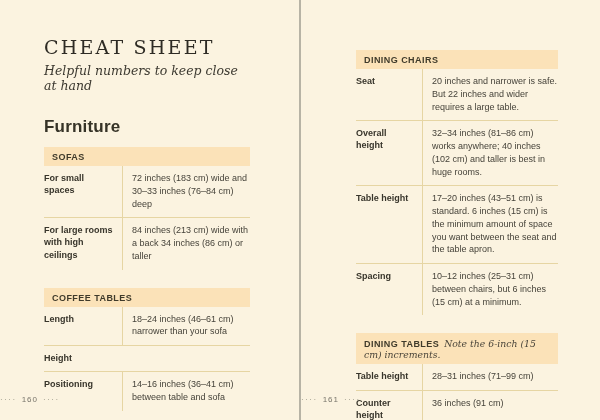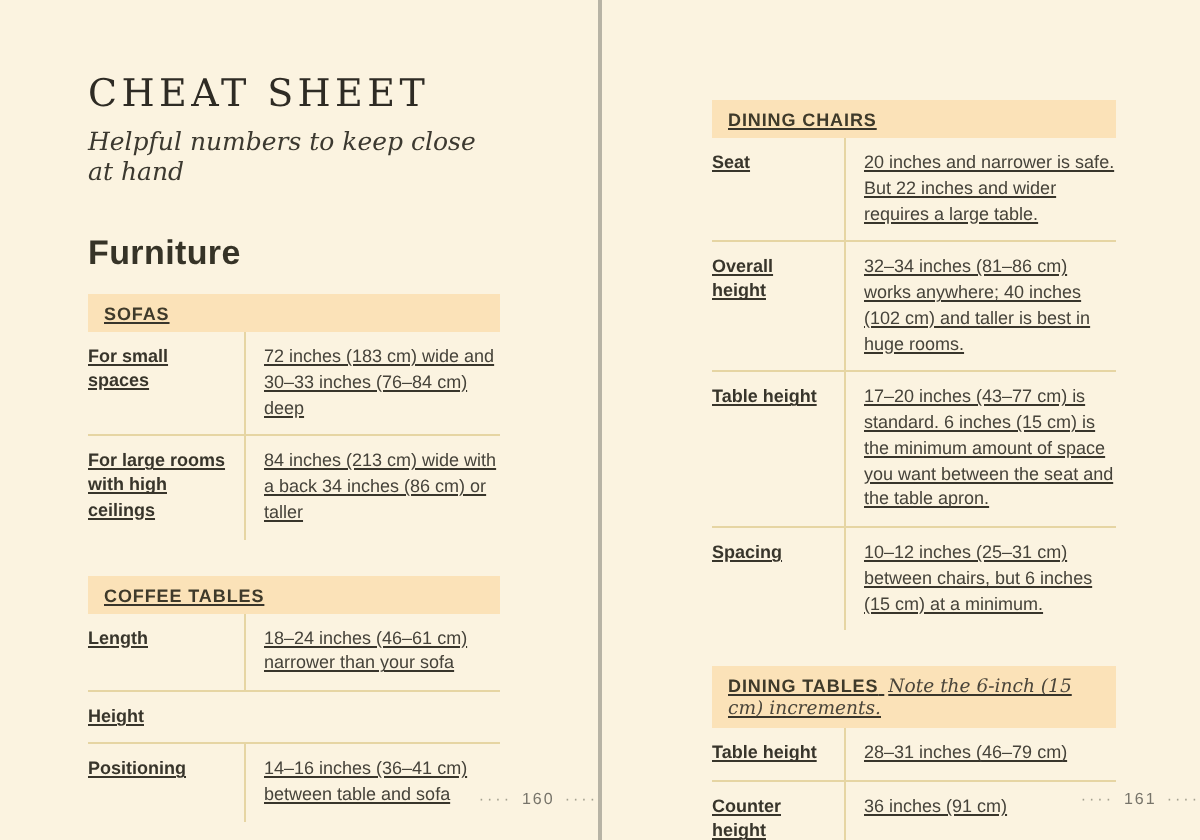--- a/index.html
+++ b/index.html
@@ -26,21 +26,21 @@
   .title{
     font-family:"DejaVu Serif","Liberation Serif",serif;
     font-size:19px;letter-spacing:2.2px;color:#2e2b24;font-weight:500;
   }
   .subtitle{
     font-family:"DejaVu Serif","Liberation Serif",serif;
     font-style:italic;font-size:12.5px;color:#3c3930;margin-top:5px;
   }
   .category{font-size:17px;font-weight:bold;color:#363327;margin-top:24px;letter-spacing:.2px;}
 
-  .tbl{margin-top:10px;text-decoration:underline;}
+  .tbl{margin-top:10px;}
   .tbl + .tbl{margin-top:18px;}
   .page-left .tbl{width:206px;}
   .page-right .tbl{width:202px;}
   .tbl-header{
     background:var(--header-bg);
     padding:5px 8px 4px 8px;
     font-size:9px;font-weight:bold;letter-spacing:.45px;color:#3f3a2a;
   }
   .tbl-header .note{
     font-family:"DejaVu Serif","Liberation Serif",serif;
@@ -55,21 +55,21 @@
   }
   .page-left .tlabel{width:78px;}
   .page-right .tlabel{width:66px;}
   .tvalue{
     flex:1;border-left:1px solid var(--rule);
     font-size:9px;color:var(--ink-soft);
     padding:6px 0 7px 9px;line-height:1.42;
   }
   .folio{
     position:absolute;bottom:16px;left:0;width:100%;
-    text-align:right;font-size:8px;color:var(--folio);letter-spacing:1px;
+    text-align:left;font-size:8px;color:var(--folio);letter-spacing:1px;
   }
   .folio .dots{color:#a3a08f;letter-spacing:1.5px;}
   .folio .num{margin:0 5px;color:#77746a;}
 </style>
 </head>
 <body>
 
 <div class="book">
 
   <div class="page page-left">
@@ -122,33 +122,33 @@
         <div class="trow">
           <div class="tlabel">Seat</div>
           <div class="tvalue">20 inches and narrower is safe. But 22 inches and wider requires a large table.</div>
         </div>
         <div class="trow">
           <div class="tlabel">Overall height</div>
           <div class="tvalue">32–34 inches (81–86 cm) works anywhere; 40 inches (102 cm) and taller is best in huge rooms.</div>
         </div>
         <div class="trow">
           <div class="tlabel">Table height</div>
-          <div class="tvalue">17–20 inches (43–77 cm) is standard. 6 inches (15 cm) is the minimum amount of space you want between the seat and the table apron.</div>
+          <div class="tvalue">17–20 inches (43–51 cm) is standard. 6 inches (15 cm) is the minimum amount of space you want between the seat and the table apron.</div>
         </div>
         <div class="trow">
           <div class="tlabel">Spacing</div>
           <div class="tvalue">10–12 inches (25–31 cm) between chairs, but 6 inches (15 cm) at a minimum.</div>
         </div>
       </div>
 
       <div class="tbl">
         <div class="tbl-header"><span>DINING TABLES</span> <span class="note">Note the 6-inch (15 cm) increments.</span></div>
         <div class="trow">
           <div class="tlabel">Table height</div>
-          <div class="tvalue">28–31 inches (46–79 cm)</div>
+          <div class="tvalue">28–31 inches (71–99 cm)</div>
         </div>
         <div class="trow">
           <div class="tlabel">Counter height</div>
           <div class="tvalue">36 inches (91 cm)</div>
         </div>
 
       </div>
     </div>
 
     <div class="folio">

